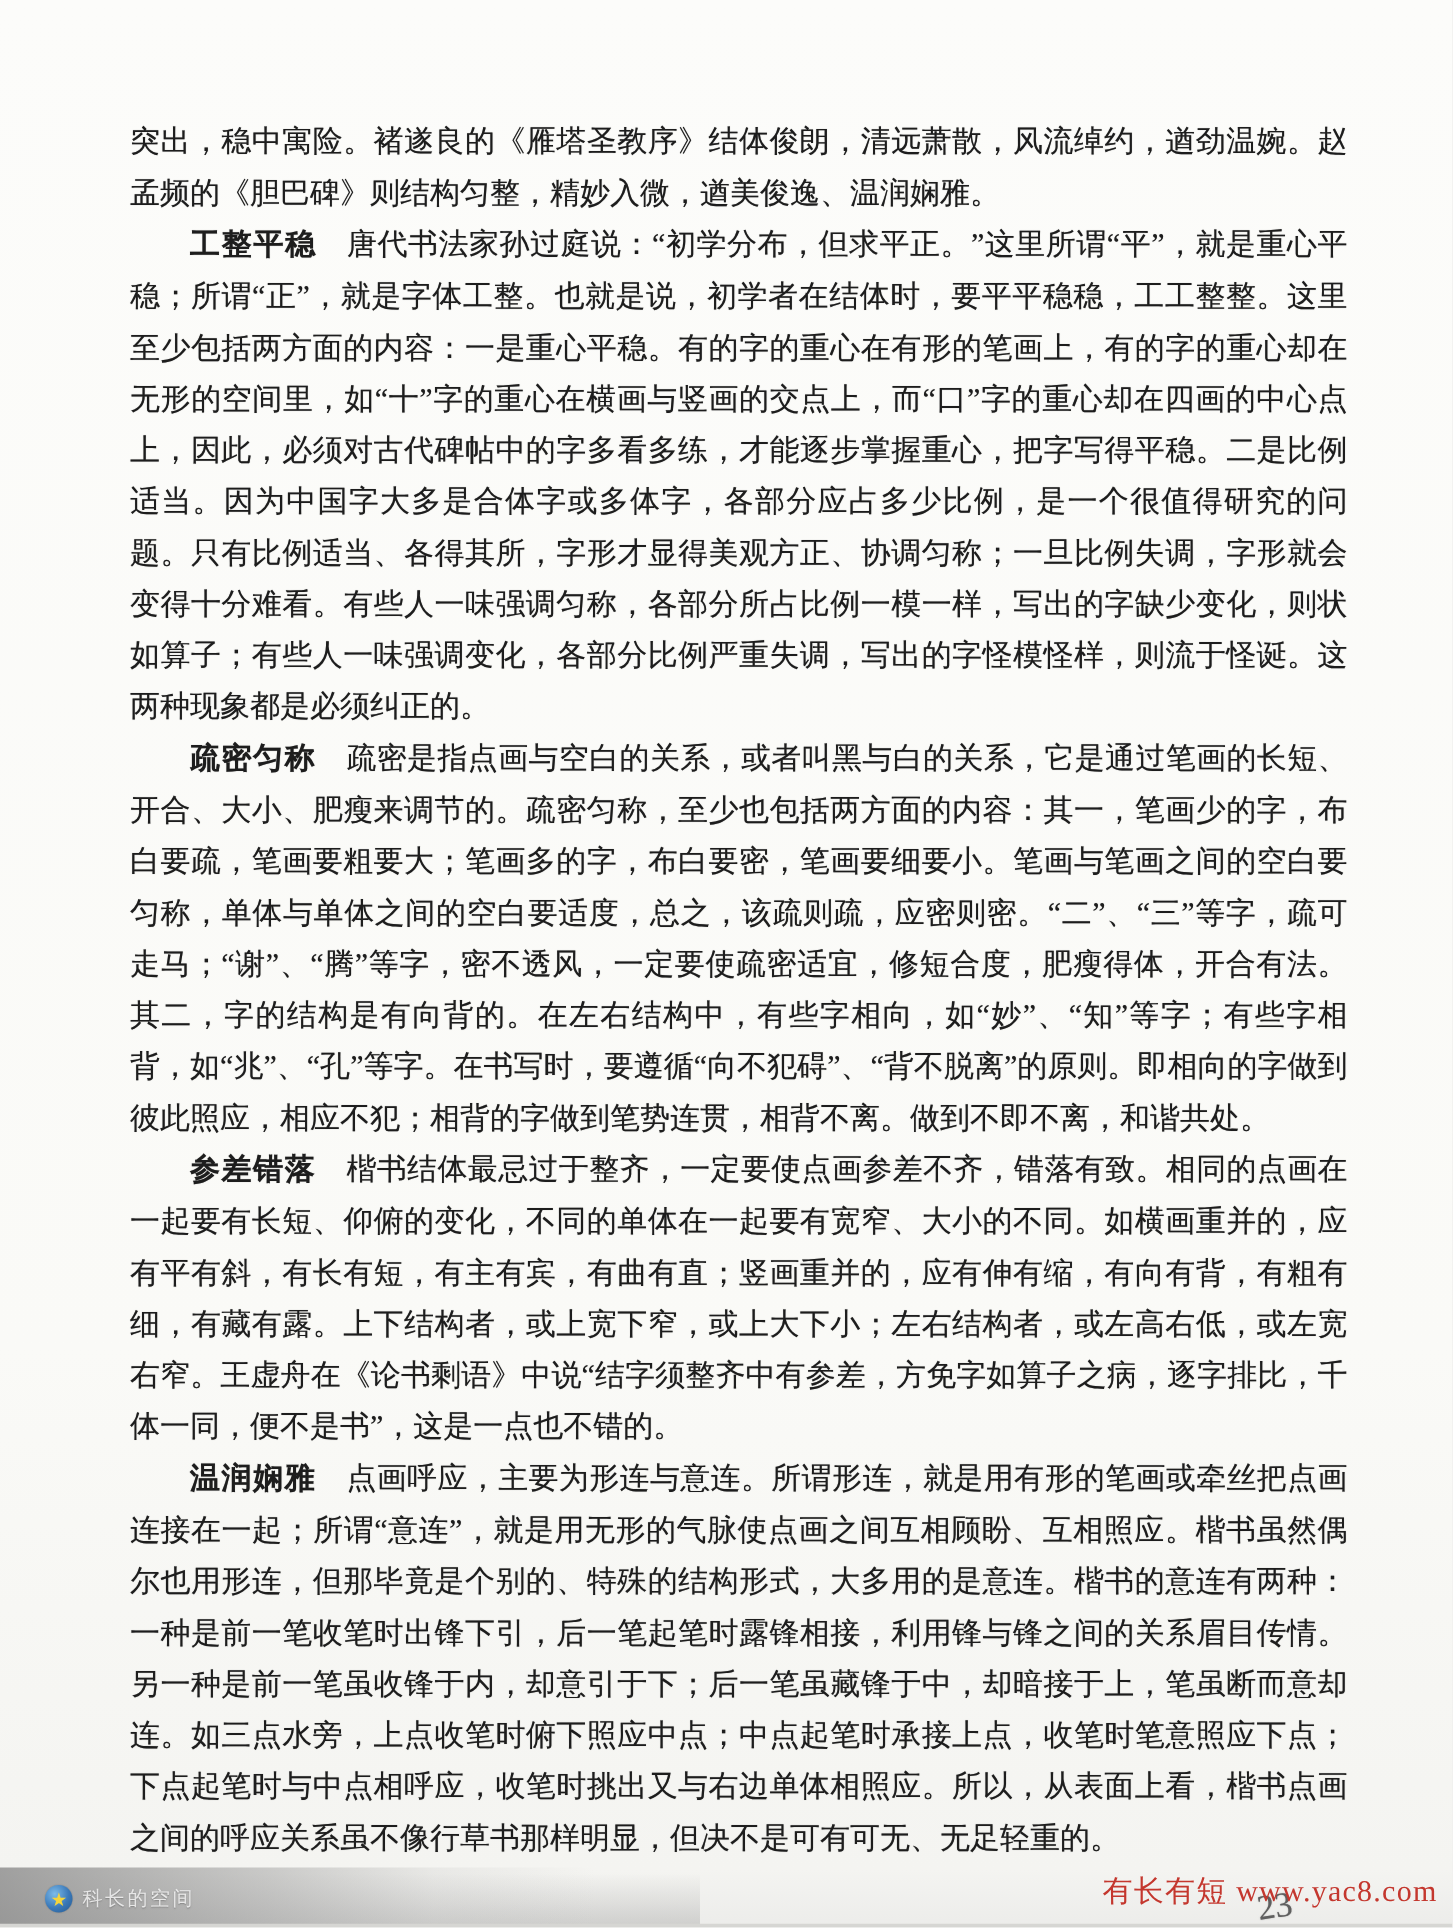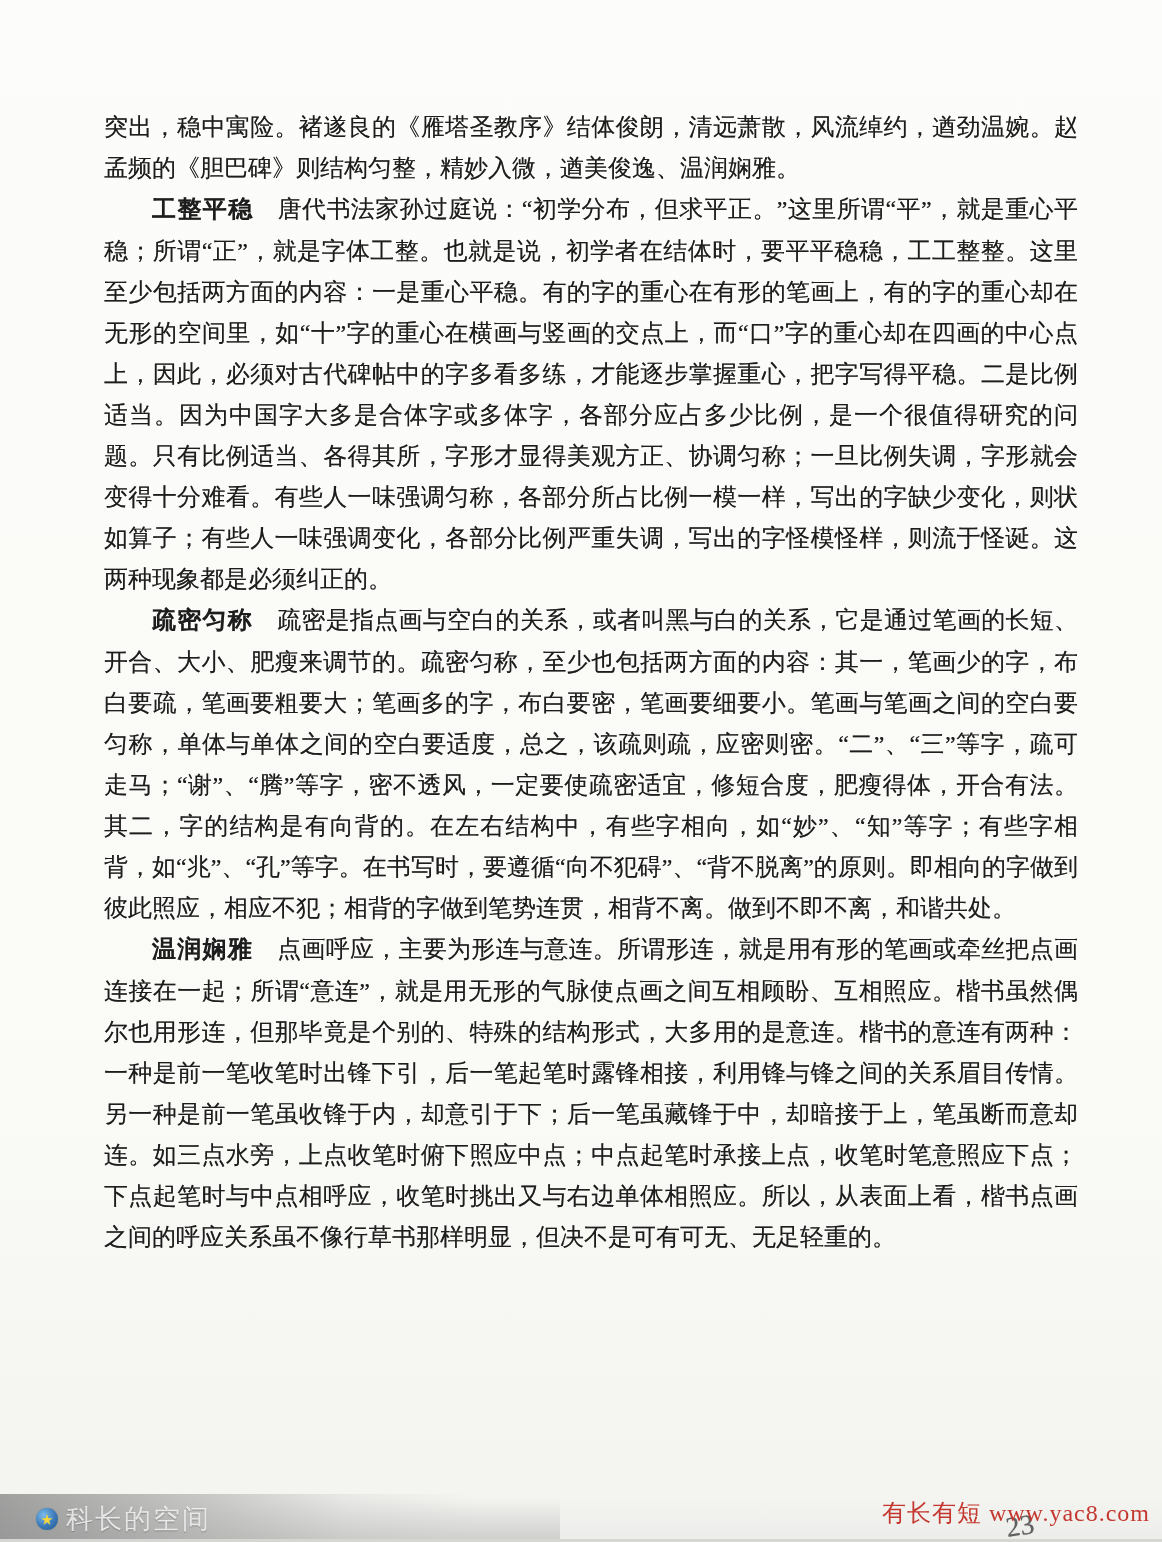--- a/index.html
+++ b/index.html
@@ -7,21 +7,21 @@
     position:relative;
     width:1162px;height:1542px;
     margin:0 auto;
     background:#fbfbf9;
     background-image:linear-gradient(180deg, #fcfcfa 0%, #fafaf7 70%, #f4f4f1 97%, #ececea 100%);
     overflow:hidden;
     font-family:"Liberation Serif", serif;
   }
   .text-block{
     position:absolute;
-    left:104px;top:107px;width:974px;
+    left:104px;top:94px;width:974px;
     font-size:24px;
     line-height:41px;
     color:#1d1d1d;
     text-align:justify;
     text-shadow:0 0 0.6px rgba(30,30,30,0.55);
   }
   .para{margin:0;padding:0;text-indent:2em;}
   .para.no-indent{text-indent:0;}
   .para-heading{
     font-weight:bold;
@@ -44,21 +44,21 @@
     display:inline-flex;align-items:center;justify-content:center;
     width:22px;height:22px;margin:4px 8px 0 36px;
     border-radius:50%;
     background:radial-gradient(circle at 35% 32%, #7cbbea 0%, #3a78b8 55%, #25598f 100%);
     color:#f5d53c;font-size:13px;line-height:1;
     box-shadow:0 0 1px rgba(0,0,0,0.35);
   }
   .wm-left-label{
     color:rgba(248,248,248,0.82);
     font-family:Liberation Mono, monospace;
-    font-size:27px;letter-spacing:2px;margin-top:4px;
+    font-size:16px;letter-spacing:2px;margin-top:4px;
     text-shadow:0 1px 1px rgba(90,90,90,0.5);
   }
   .page-number{
     position:absolute;left:1006px;bottom:0px;
     font-size:28px;color:#5f5f5f;
     transform:rotate(-9deg);
     font-family:"Liberation Serif", serif;
     text-shadow:0 0 1px rgba(95,95,95,0.6);
   }
   .wm-right{
@@ -75,20 +75,21 @@
 <div class="page">
 
   <main class="text-block">
 
     <p class="para no-indent"><span class="para-text">突出，稳中寓险。褚遂良的《雁塔圣教序》结体俊朗，清远萧散，风流绰约，遒劲温婉。赵孟频的《胆巴碑》则结构匀整，精妙入微，遒美俊逸、温润娴雅。</span></p>
 
     <p class="para"><b class="para-heading">工整平稳</b><span class="para-text">唐代书法家孙过庭说：“初学分布，但求平正。”这里所谓“平”，就是重心平稳；所谓“正”，就是字体工整。也就是说，初学者在结体时，要平平稳稳，工工整整。这里至少包括两方面的内容：一是重心平稳。有的字的重心在有形的笔画上，有的字的重心却在无形的空间里，如“十”字的重心在横画与竖画的交点上，而“口”字的重心却在四画的中心点上，因此，必须对古代碑帖中的字多看多练，才能逐步掌握重心，把字写得平稳。二是比例适当。因为中国字大多是合体字或多体字，各部分应占多少比例，是一个很值得研究的问题。只有比例适当、各得其所，字形才显得美观方正、协调匀称；一旦比例失调，字形就会变得十分难看。有些人一味强调匀称，各部分所占比例一模一样，写出的字缺少变化，则状如算子；有些人一味强调变化，各部分比例严重失调，写出的字怪模怪样，则流于怪诞。这两种现象都是必须纠正的。</span></p>
 
     <p class="para"><b class="para-heading">疏密匀称</b><span class="para-text">疏密是指点画与空白的关系，或者叫黑与白的关系，它是通过笔画的长短、开合、大小、肥瘦来调节的。疏密匀称，至少也包括两方面的内容：其一，笔画少的字，布白要疏，笔画要粗要大；笔画多的字，布白要密，笔画要细要小。笔画与笔画之间的空白要匀称，单体与单体之间的空白要适度，总之，该疏则疏，应密则密。“二”、“三”等字，疏可走马；“谢”、“腾”等字，密不透风，一定要使疏密适宜，修短合度，肥瘦得体，开合有法。其二，字的结构是有向背的。在左右结构中，有些字相向，如“妙”、“知”等字；有些字相背，如“兆”、“孔”等字。在书写时，要遵循“向不犯碍”、“背不脱离”的原则。即相向的字做到彼此照应，相应不犯；相背的字做到笔势连贯，相背不离。做到不即不离，和谐共处。</span></p>
 
+    <p class="para"><b class="para-heading">参差错落</b><span class="para-text">楷书结体最忌过于整齐，一定要使点画参差不齐，错落有致。相同的点画在一起要有长短、仰俯的变化，不同的单体在一起要有宽窄、大小的不同。如横画重并的，应有平有斜，有长有短，有主有宾，有曲有直；竖画重并的，应有伸有缩，有向有背，有粗有细，有藏有露。上下结构者，或上宽下窄，或上大下小；左右结构者，或左高右低，或左宽右窄。王虚舟在《论书剩语》中说“结字须整齐中有参差，方免字如算子之病，逐字排比，千体一同，便不是书”，这是一点也不错的。</span></p>
 
     <p class="para"><b class="para-heading">温润娴雅</b><span class="para-text">点画呼应，主要为形连与意连。所谓形连，就是用有形的笔画或牵丝把点画连接在一起；所谓“意连”，就是用无形的气脉使点画之间互相顾盼、互相照应。楷书虽然偶尔也用形连，但那毕竟是个别的、特殊的结构形式，大多用的是意连。楷书的意连有两种：一种是前一笔收笔时出锋下引，后一笔起笔时露锋相接，利用锋与锋之间的关系眉目传情。另一种是前一笔虽收锋于内，却意引于下；后一笔虽藏锋于中，却暗接于上，笔虽断而意却连。如三点水旁，上点收笔时俯下照应中点；中点起笔时承接上点，收笔时笔意照应下点；下点起笔时与中点相呼应，收笔时挑出又与右边单体相照应。所以，从表面上看，楷书点画之间的呼应关系虽不像行草书那样明显，但决不是可有可无、无足轻重的。</span></p>
 
   </main>
 
   <div class="page-number">23</div>
 
   <div class="wm-right">有长有短 www.yac8.com</div>
 
   <div class="wm-left">

